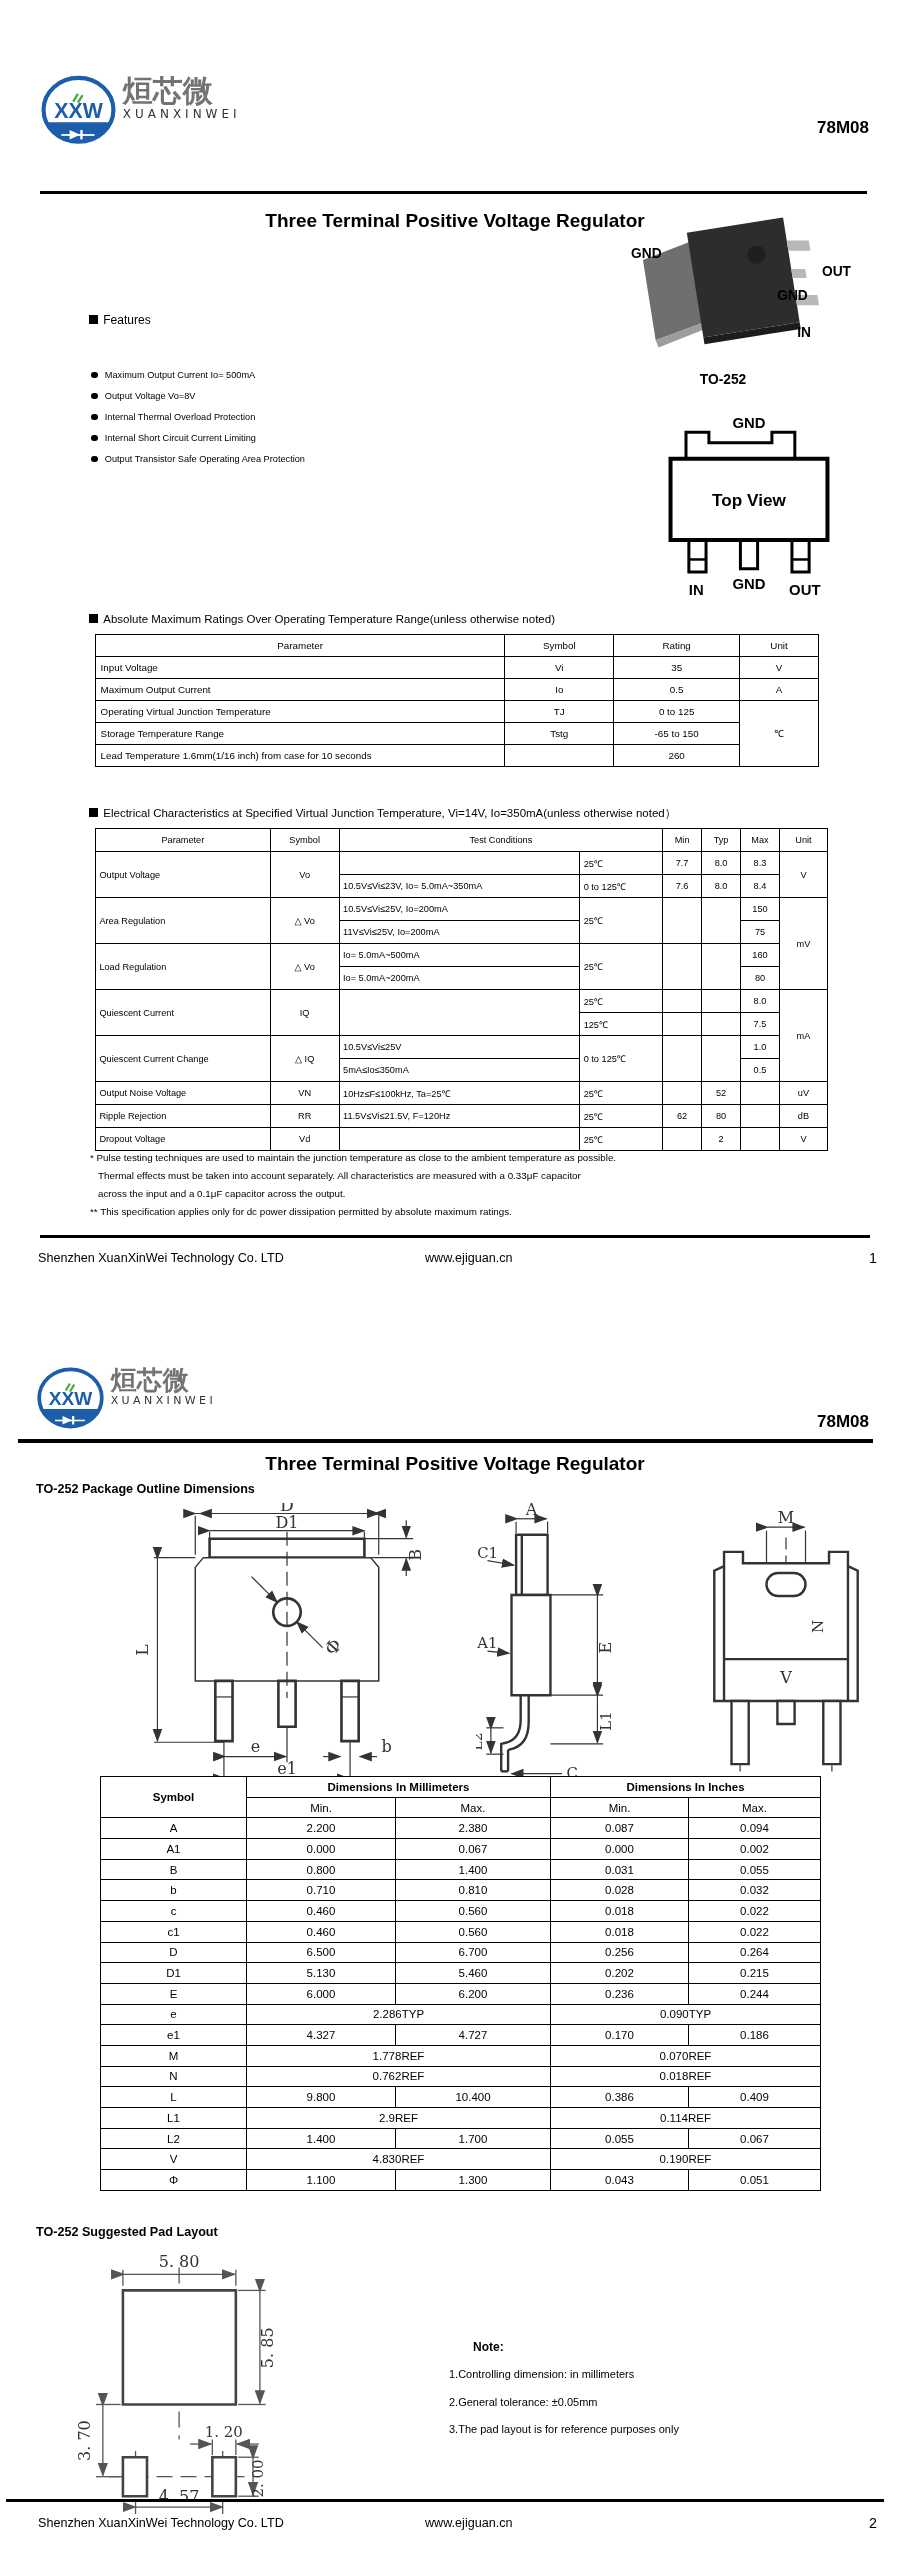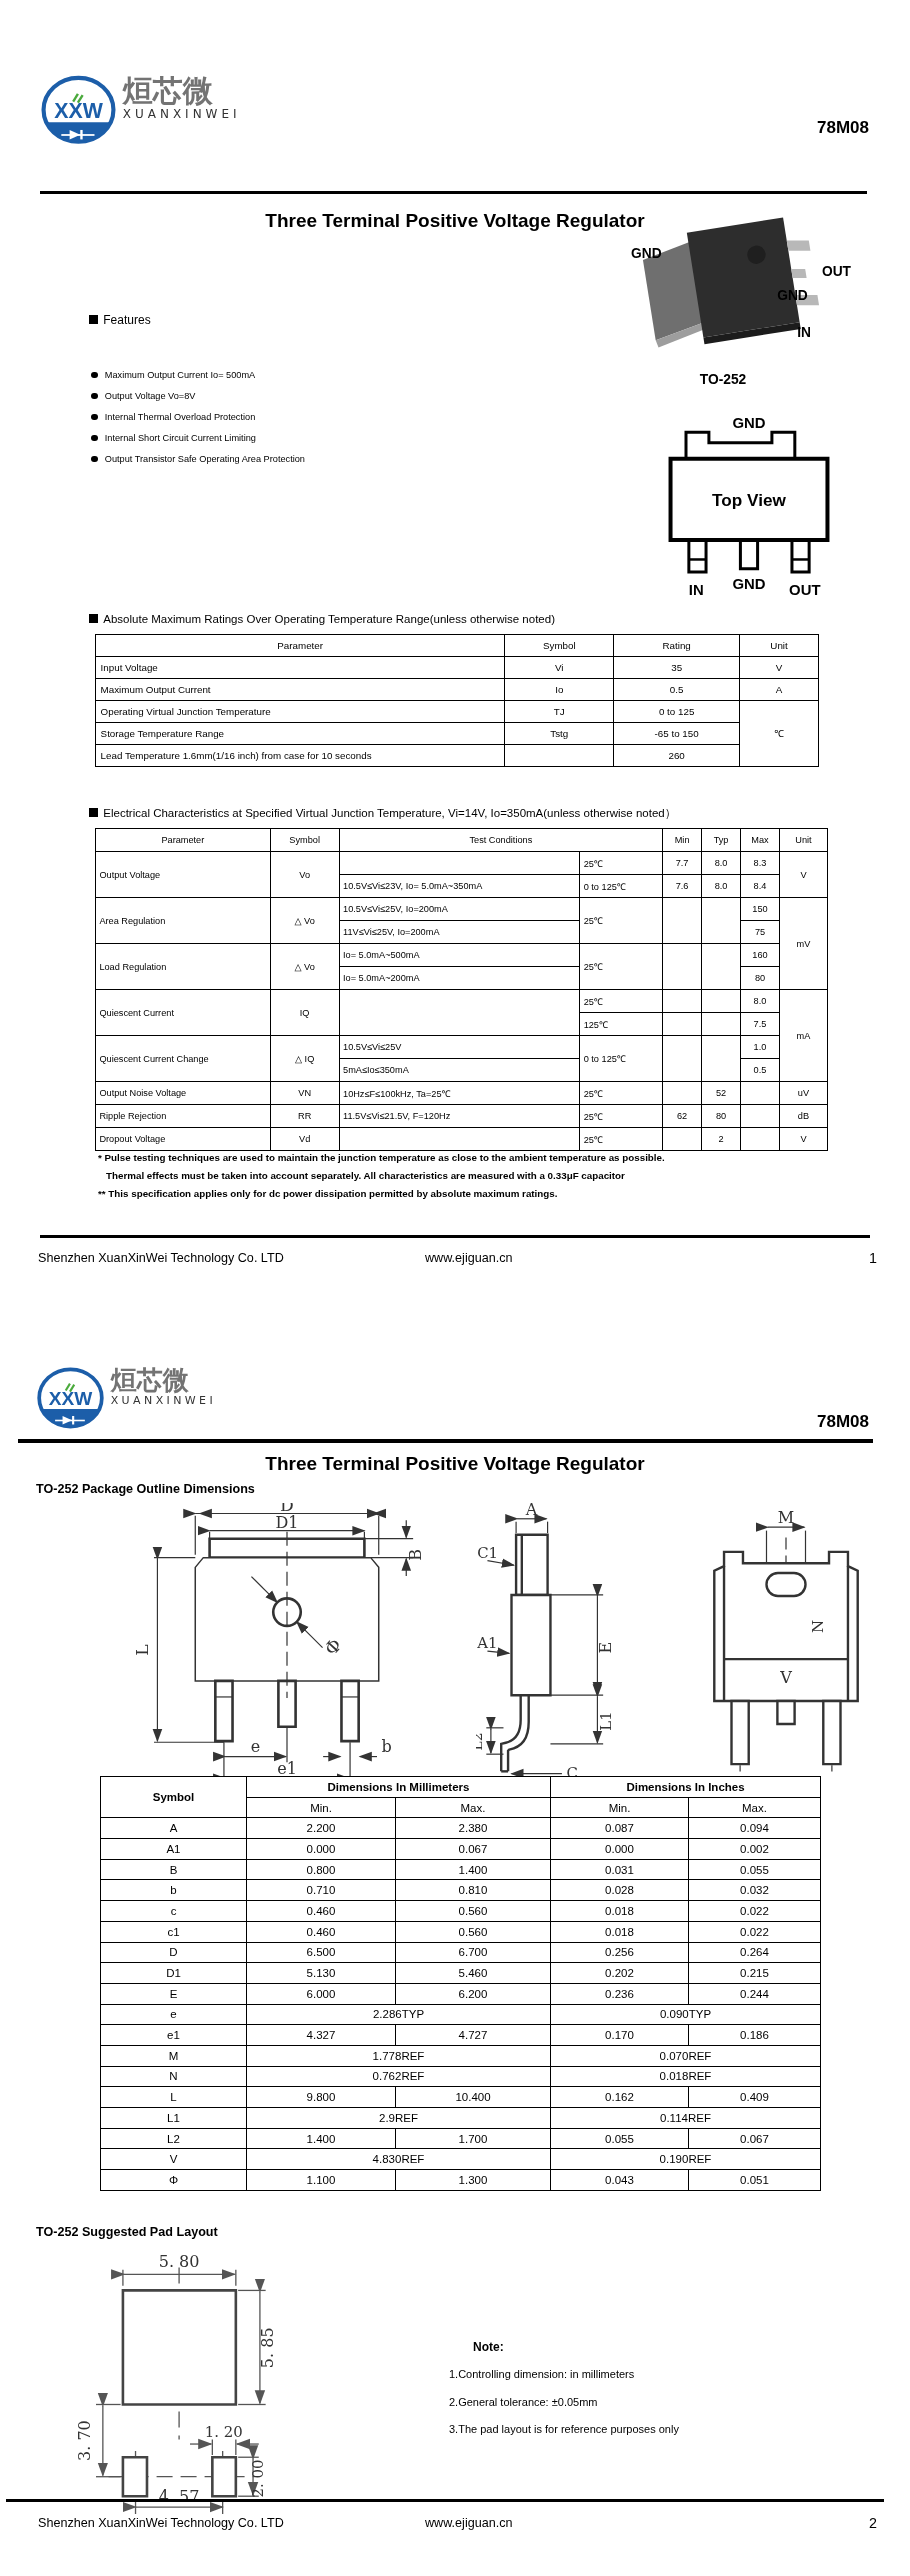--- a/index.html
+++ b/index.html
@@ -298,23 +298,24 @@
           <td class="l"></td>
           <td class="l">25℃</td>
           <td class="c"></td>
           <td class="c">2</td>
           <td class="c"></td>
           <td class="c">V</td>
         </tr>
   </tbody>
     </table>
 
-  <div class="abs notes" style="left:98px; top:1149px; width:746px;font-weight:bold;">
+  <div class="abs notes" style="left:90px; top:1149px; width:746px;">
     <div>* Pulse testing techniques are used to maintain the junction temperature as close to the ambient temperature as possible.</div>
     <div style="padding-left:8px;">Thermal effects must be taken into account separately. All characteristics are measured with a 0.33μF capacitor</div>
+    <div style="padding-left:8px;">across the input and a 0.1μF capacitor across the output.</div>
     <div>** This specification applies only for dc power dissipation permitted by absolute maximum ratings.</div>
   </div>
 
   <div class="abs rule" style="left:40px; top:1235px; width:830px; height:3.4px;"></div>
   <div class="abs footer-company" style="left:38px; top:1251px;">Shenzhen XuanXinWei Technology Co. LTD</div>
   <div class="abs footer-site" style="left:425px; top:1251px;">www.ejiguan.cn</div>
   <div class="abs footer-page" style="right:33px; top:1250px;">1</div>
 
   <div class="abs brand" style="left:36px; top:1367px;">
     <svg width="69" height="64" viewBox="0 0 130 120">
@@ -568,21 +569,21 @@
         </tr>
     <tr>
           <td>N</td>
           <td colspan="2">0.762REF</td>
           <td colspan="2">0.018REF</td>
         </tr>
     <tr>
           <td>L</td>
           <td>9.800</td>
           <td>10.400</td>
-          <td>0.162</td>
+          <td>0.386</td>
           <td>0.409</td>
         </tr>
     <tr>
           <td>L1</td>
           <td colspan="2">2.9REF</td>
           <td colspan="2">0.114REF</td>
         </tr>
     <tr>
           <td>L2</td>
           <td>1.400</td>

